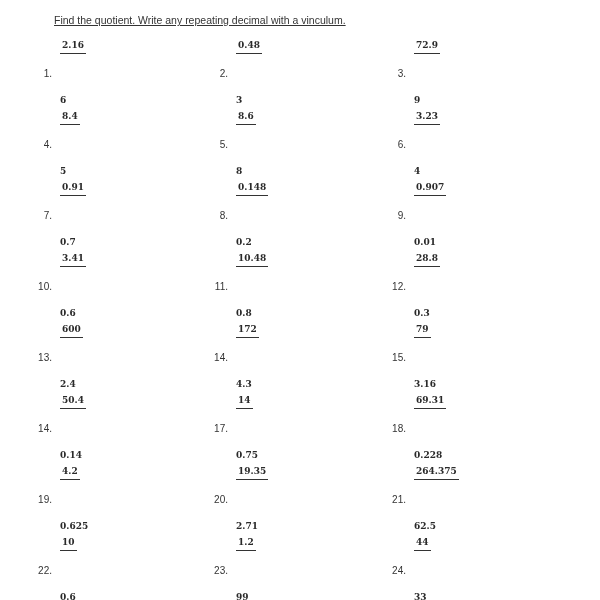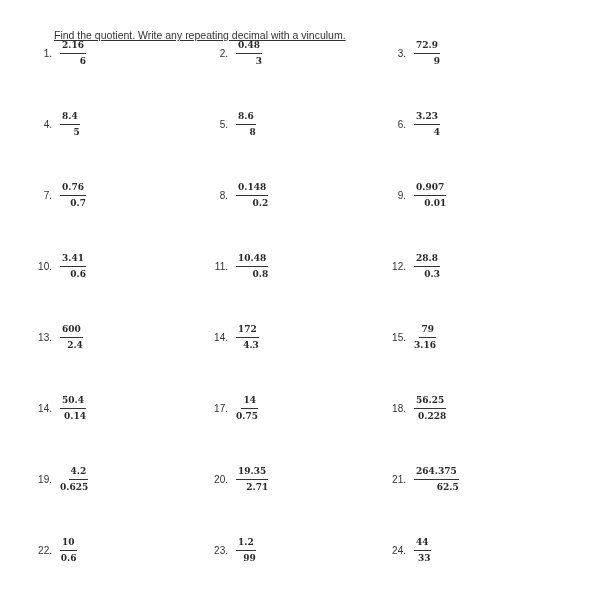--- a/index.html
+++ b/index.html
@@ -1,20 +1,20 @@
 <!DOCTYPE html>
 <html><head>
 <meta charset="utf-8">
 <style>
   html, body { margin:0; padding:0; background:#ffffff; }
   body { width:600px; height:600px; position:relative; overflow:hidden; font-family:"DejaVu Serif", serif; color:#222; }
-  .instr { position:absolute; left:54px; top:29px; font-family:"Liberation Sans", sans-serif; font-size:10.5px; color:#333; text-decoration:underline; letter-spacing:0; }
+  .instr { position:absolute; left:54px; top:14px; font-family:"Liberation Sans", sans-serif; font-size:10.5px; color:#333; text-decoration:underline; letter-spacing:0; }
   .problem { position:absolute; display:flex; align-items:center; }
   .num { font-family:"Liberation Sans", sans-serif; font-size:10px; color:#333; margin-right:8px; min-width:14px; text-align:right; }
-  .frac { display:inline-flex; flex-direction:column; align-items:flex-end; font-family:"DejaVu Serif", serif; font-size:9px; font-weight:bold; color:#2a2a2a; }
+  .frac { display:inline-flex; flex-direction:column; align-items:flex-start; font-family:"DejaVu Serif", serif; font-size:9px; font-weight:bold; color:#2a2a2a;gap:39px; }
   .frac .n { padding:0 2px 2px 2px; border-bottom:1px solid #333; line-height:11px; }
   .frac .d { padding-top:2px; line-height:11px; }
 </style>
 </head>
 <body>
 
 <div class="instr">Find the quotient.  Write any repeating decimal with a vinculum.</div>
 
 <div class="problem" style="left:38px; top:40px;">
   <span class="num">1.</span>
@@ -56,21 +56,21 @@
   <span class="num">6.</span>
   <span class="frac">
       <span class="n">3.23</span>
       <span class="d">4</span>
     </span>
 </div>
 
 <div class="problem" style="left:38px; top:182px;">
   <span class="num">7.</span>
   <span class="frac">
-      <span class="n">0.76</span>
+      <span class="n">0.91</span>
       <span class="d">0.7</span>
     </span>
 </div>
 <div class="problem" style="left:214px; top:182px;">
   <span class="num">8.</span>
   <span class="frac">
       <span class="n">0.148</span>
       <span class="d">0.2</span>
     </span>
 </div>
@@ -136,21 +136,21 @@
 <div class="problem" style="left:214px; top:395px;">
   <span class="num">17.</span>
   <span class="frac">
       <span class="n">14</span>
       <span class="d">0.75</span>
     </span>
 </div>
 <div class="problem" style="left:392px; top:395px;">
   <span class="num">18.</span>
   <span class="frac">
-      <span class="n">56.25</span>
+      <span class="n">69.31</span>
       <span class="d">0.228</span>
     </span>
 </div>
 
 <div class="problem" style="left:38px; top:466px;">
   <span class="num">19.</span>
   <span class="frac">
       <span class="n">4.2</span>
       <span class="d">0.625</span>
     </span>

